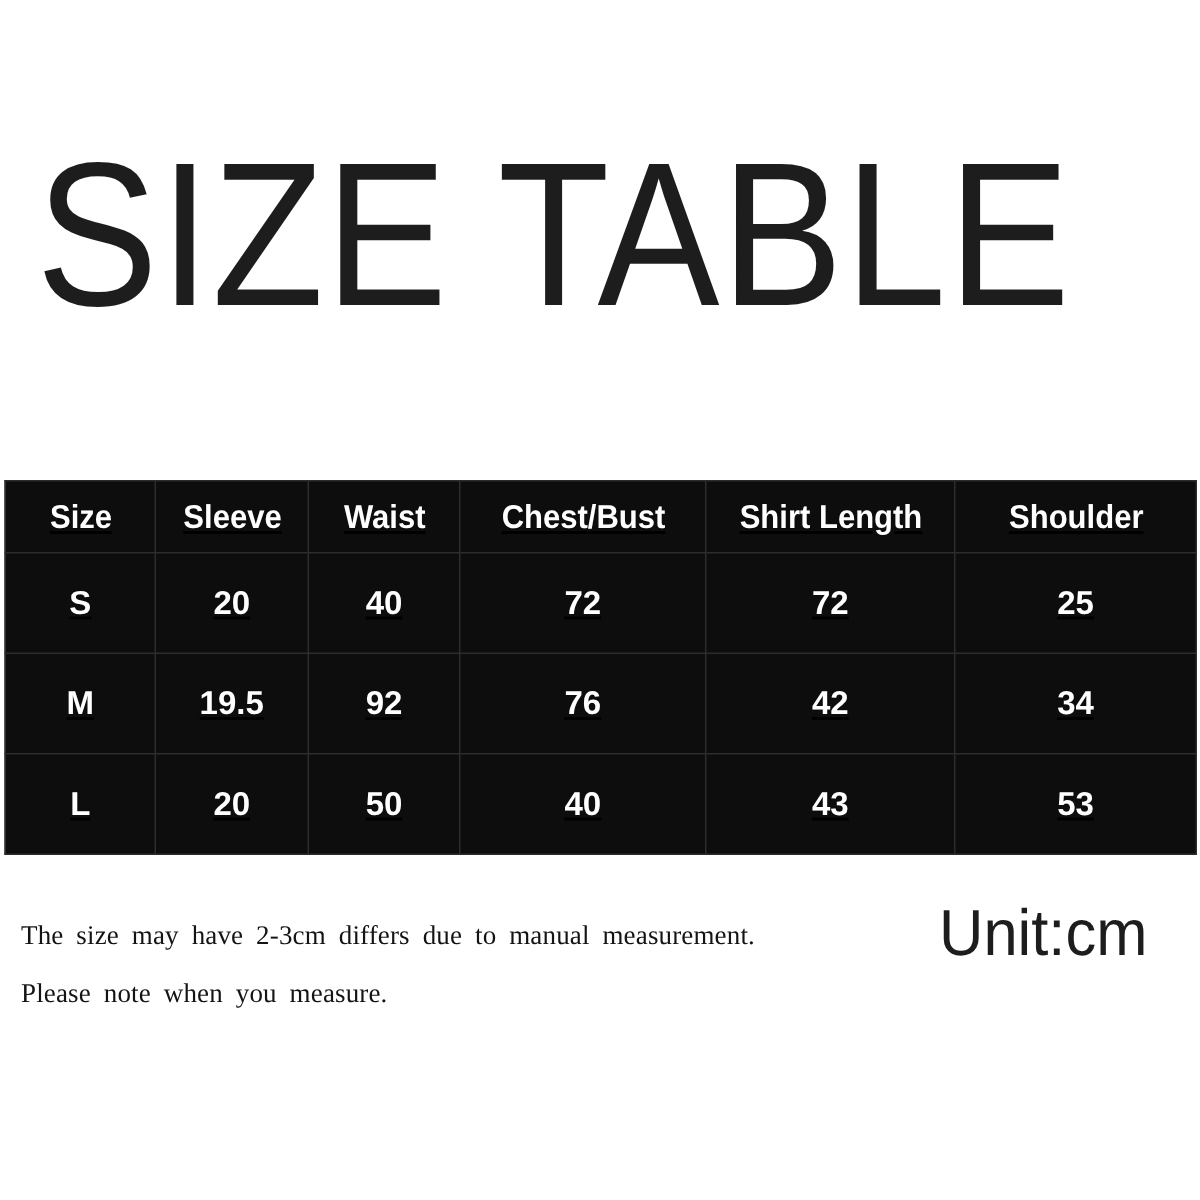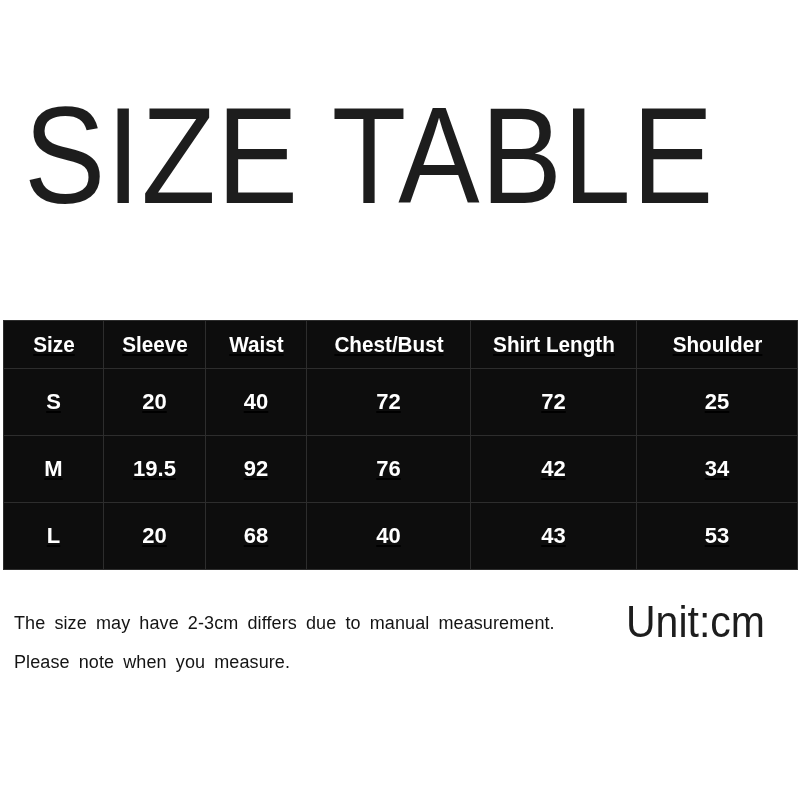--- a/index.html
+++ b/index.html
@@ -88,21 +88,21 @@
     position: absolute;
     left: 14px;
     top: 604px;
     width: 600px;
     font-size: 18px;
     font-weight: 400;
     color: #141414;
     word-spacing: 4px;
     letter-spacing: 0.1px;
   }
-  .note-line { height: 39px; line-height: 39px; white-space: nowrap; }
+  .note-line { height: 39px; line-height: 39px; white-space: nowrap; font-family: Liberation Serif, serif; }
 
   .unit {
     position: absolute;
     left: 626px;
     top: 598px;
     font-family: "Liberation Sans", sans-serif;
     font-weight: 300;
     font-size: 41px;
     line-height: 48px;
     color: #1d1d1d;
@@ -150,21 +150,21 @@
         <td>M</td>
         <td>19.5</td>
         <td>92</td>
         <td>76</td>
         <td>42</td>
         <td>34</td>
       </tr>
       <tr>
         <td>L</td>
         <td>20</td>
-        <td>68</td>
+        <td>50</td>
         <td>40</td>
         <td>43</td>
         <td>53</td>
       </tr>
     </tbody>
   </table>
 
   <div class="note">
     <div class="note-line">The size may have 2-3cm differs due to manual measurement.</div>
     <div class="note-line">Please note when you measure.</div>

